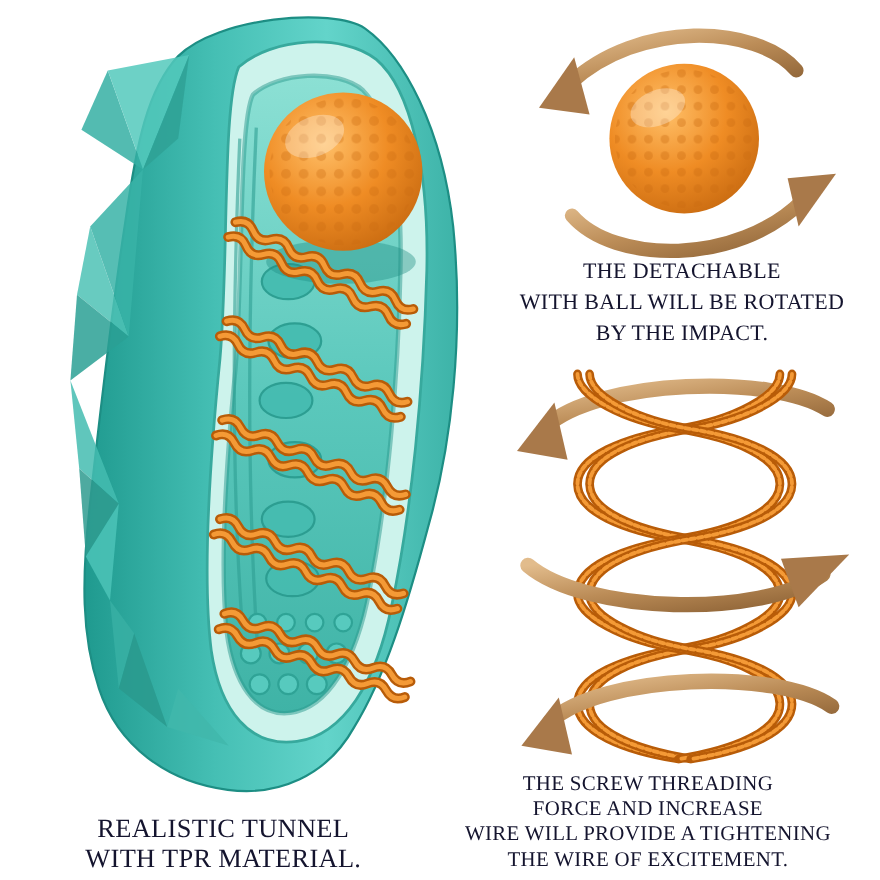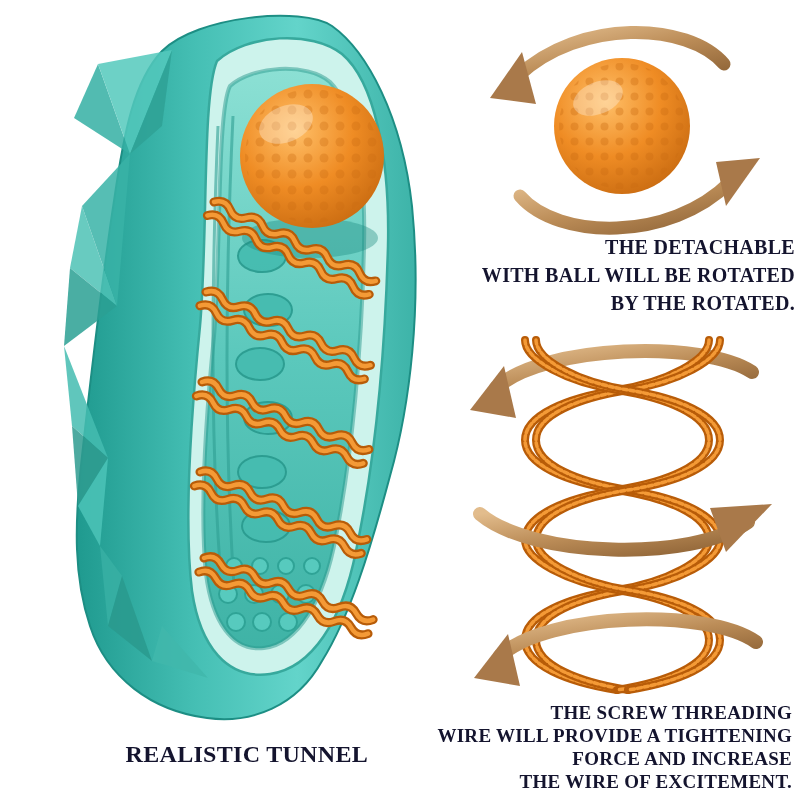--- a/index.html
+++ b/index.html
@@ -2,26 +2,26 @@
 <html style="--background: #ffffff; --teal: #55cbc1; --teal_dark: #1f9a8f; --teal_pale: #cdf3ec; --orange: #ef8c24; --orange_dark: #b85c08; --orange_light: #ffb45e; --bronze: #bf9360; --text: #14142e;"><head>
 <meta charset="utf-8">
 <style>
   html,body{margin:0;padding:0;background:#fff;}
   .canvas{
     position:relative;width:800px;height:800px;background:var(--background,#ffffff);
     overflow:hidden;font-family:"Liberation Serif", serif;
   }
   .figure{position:absolute;}
   .caption{
-    position:absolute;text-align:right;color:var(--text,#14142e);
-    font-weight:700;letter-spacing:.3px;
+    position:absolute;text-align:center;color:var(--text,#14142e);
+    font-weight:400;letter-spacing:.3px;
   }
   .caption div{white-space:nowrap;}
   .caption-ball{left:445px;top:233px;width:350px;font-size:20px;line-height:28px;}
-  .caption-helix{left:418px;top:701px;width:374px;font-size:19px;line-height:23px;}
+  .caption-helix{left:402px;top:701px;width:374px;font-size:19px;line-height:23px;}
   .caption-tunnel{left:38px;top:741px;width:330px;font-size:24px;line-height:27px;}
 </style>
 </head>
 <body>
 
 <div class="canvas">
 
   <svg class="figure" style="left:12px;top:6px" width="440" height="726" viewBox="0 0 440 726">
     <defs>
       <linearGradient id="d-body" x1="0" y1="0" x2="1" y2="0">
@@ -215,27 +215,28 @@
 
     <g>
       <path d="M304,310 C256,276 96,280 48,324" fill="none" stroke="url(#h-tan)" stroke-width="14" stroke-linecap="round"></path>
       <polygon points="22,346 56,302 68,354" fill="#a9794a"></polygon>
     </g>
   </svg>
 
   <div class="caption caption-ball">
     <div>THE DETACHABLE</div>
     <div>WITH BALL WILL BE ROTATED</div>
-    <div>BY THE ROTATED.</div>
+    <div>BY THE IMPACT.</div>
   </div>
 
   <div class="caption caption-helix">
     <div>THE SCREW THREADING</div>
+    <div>FORCE AND INCREASE</div>
     <div>WIRE WILL PROVIDE A TIGHTENING</div>
-    <div>FORCE AND INCREASE</div>
     <div>THE WIRE OF EXCITEMENT.</div>
   </div>
 
   <div class="caption caption-tunnel">
     <div>REALISTIC TUNNEL</div>
+    <div>WITH TPR MATERIAL.</div>
   </div>
 
 </div>
 
 </body></html>

